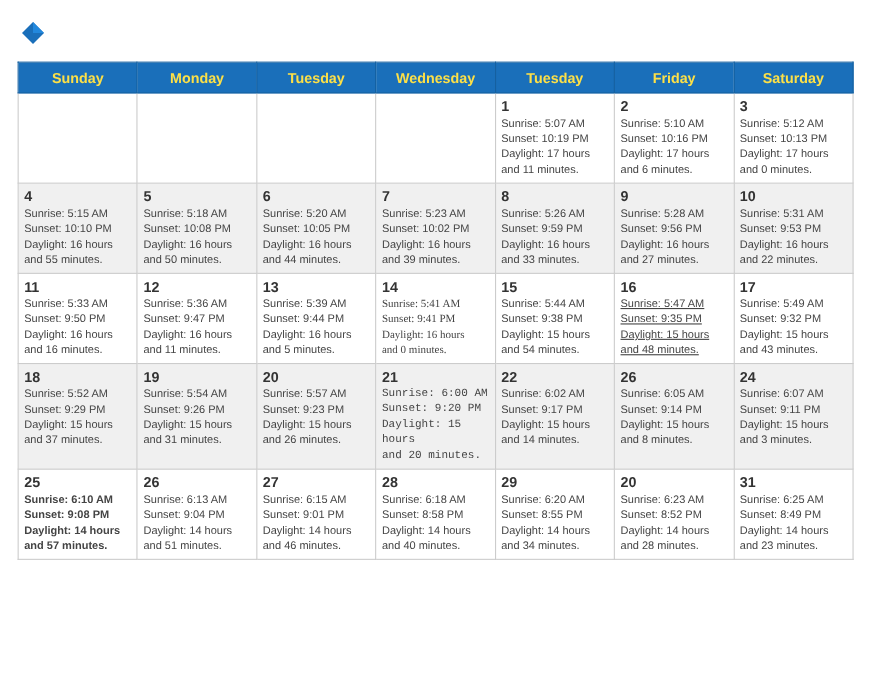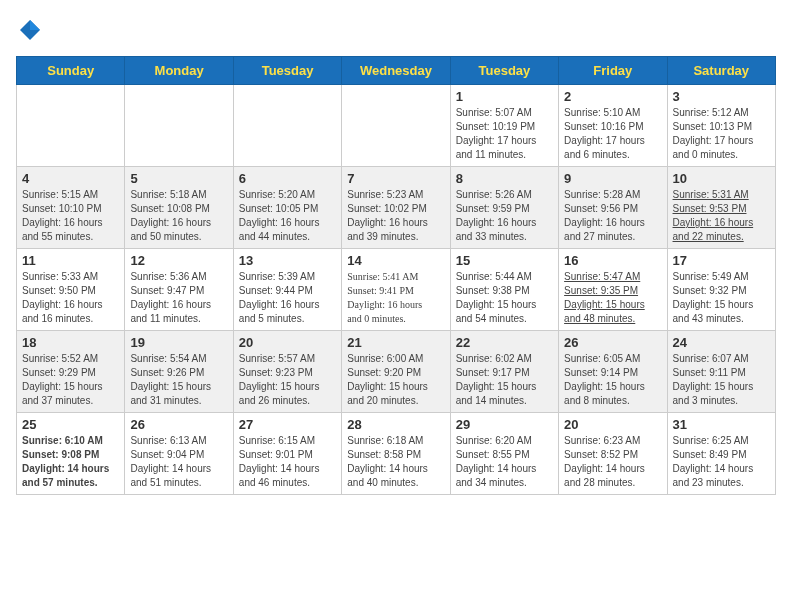--- a/index.html
+++ b/index.html
@@ -194,21 +194,21 @@
         </td>
         <td>
           <span class="day-number">9</span>
           <div class="day-info" style="white-space: pre-line;">Sunrise: 5:28 AM
 Sunset: 9:56 PM
 Daylight: 16 hours
 and 27 minutes.</div>
         </td>
         <td>
           <span class="day-number">10</span>
-          <div class="day-info" style="white-space: pre-line; text-decoration: underline;">Sunrise: 5:31 AM
+          <div class="day-info" style="white-space: pre-line;">Sunrise: 5:31 AM
 Sunset: 9:53 PM
 Daylight: 16 hours
 and 22 minutes.</div>
         </td>
       </tr>
       <tr>
         <td>
           <span class="day-number">11</span>
           <div class="day-info" style="white-space: pre-line;">Sunrise: 5:33 AM
 Sunset: 9:50 PM
@@ -275,21 +275,21 @@
         </td>
         <td>
           <span class="day-number">20</span>
           <div class="day-info" style="white-space: pre-line;">Sunrise: 5:57 AM
 Sunset: 9:23 PM
 Daylight: 15 hours
 and 26 minutes.</div>
         </td>
         <td>
           <span class="day-number">21</span>
-          <div class="day-info" style="white-space: pre-line;">Sunrise: 6:00 AM
+          <div class="day-info" style="white-space: pre-line; font-family: Liberation Mono, monospace;">Sunrise: 6:00 AM
 Sunset: 9:20 PM
 Daylight: 15 hours
 and 20 minutes.</div>
         </td>
         <td>
           <span class="day-number">22</span>
           <div class="day-info" style="white-space: pre-line;">Sunrise: 6:02 AM
 Sunset: 9:17 PM
 Daylight: 15 hours
 and 14 minutes.</div>

